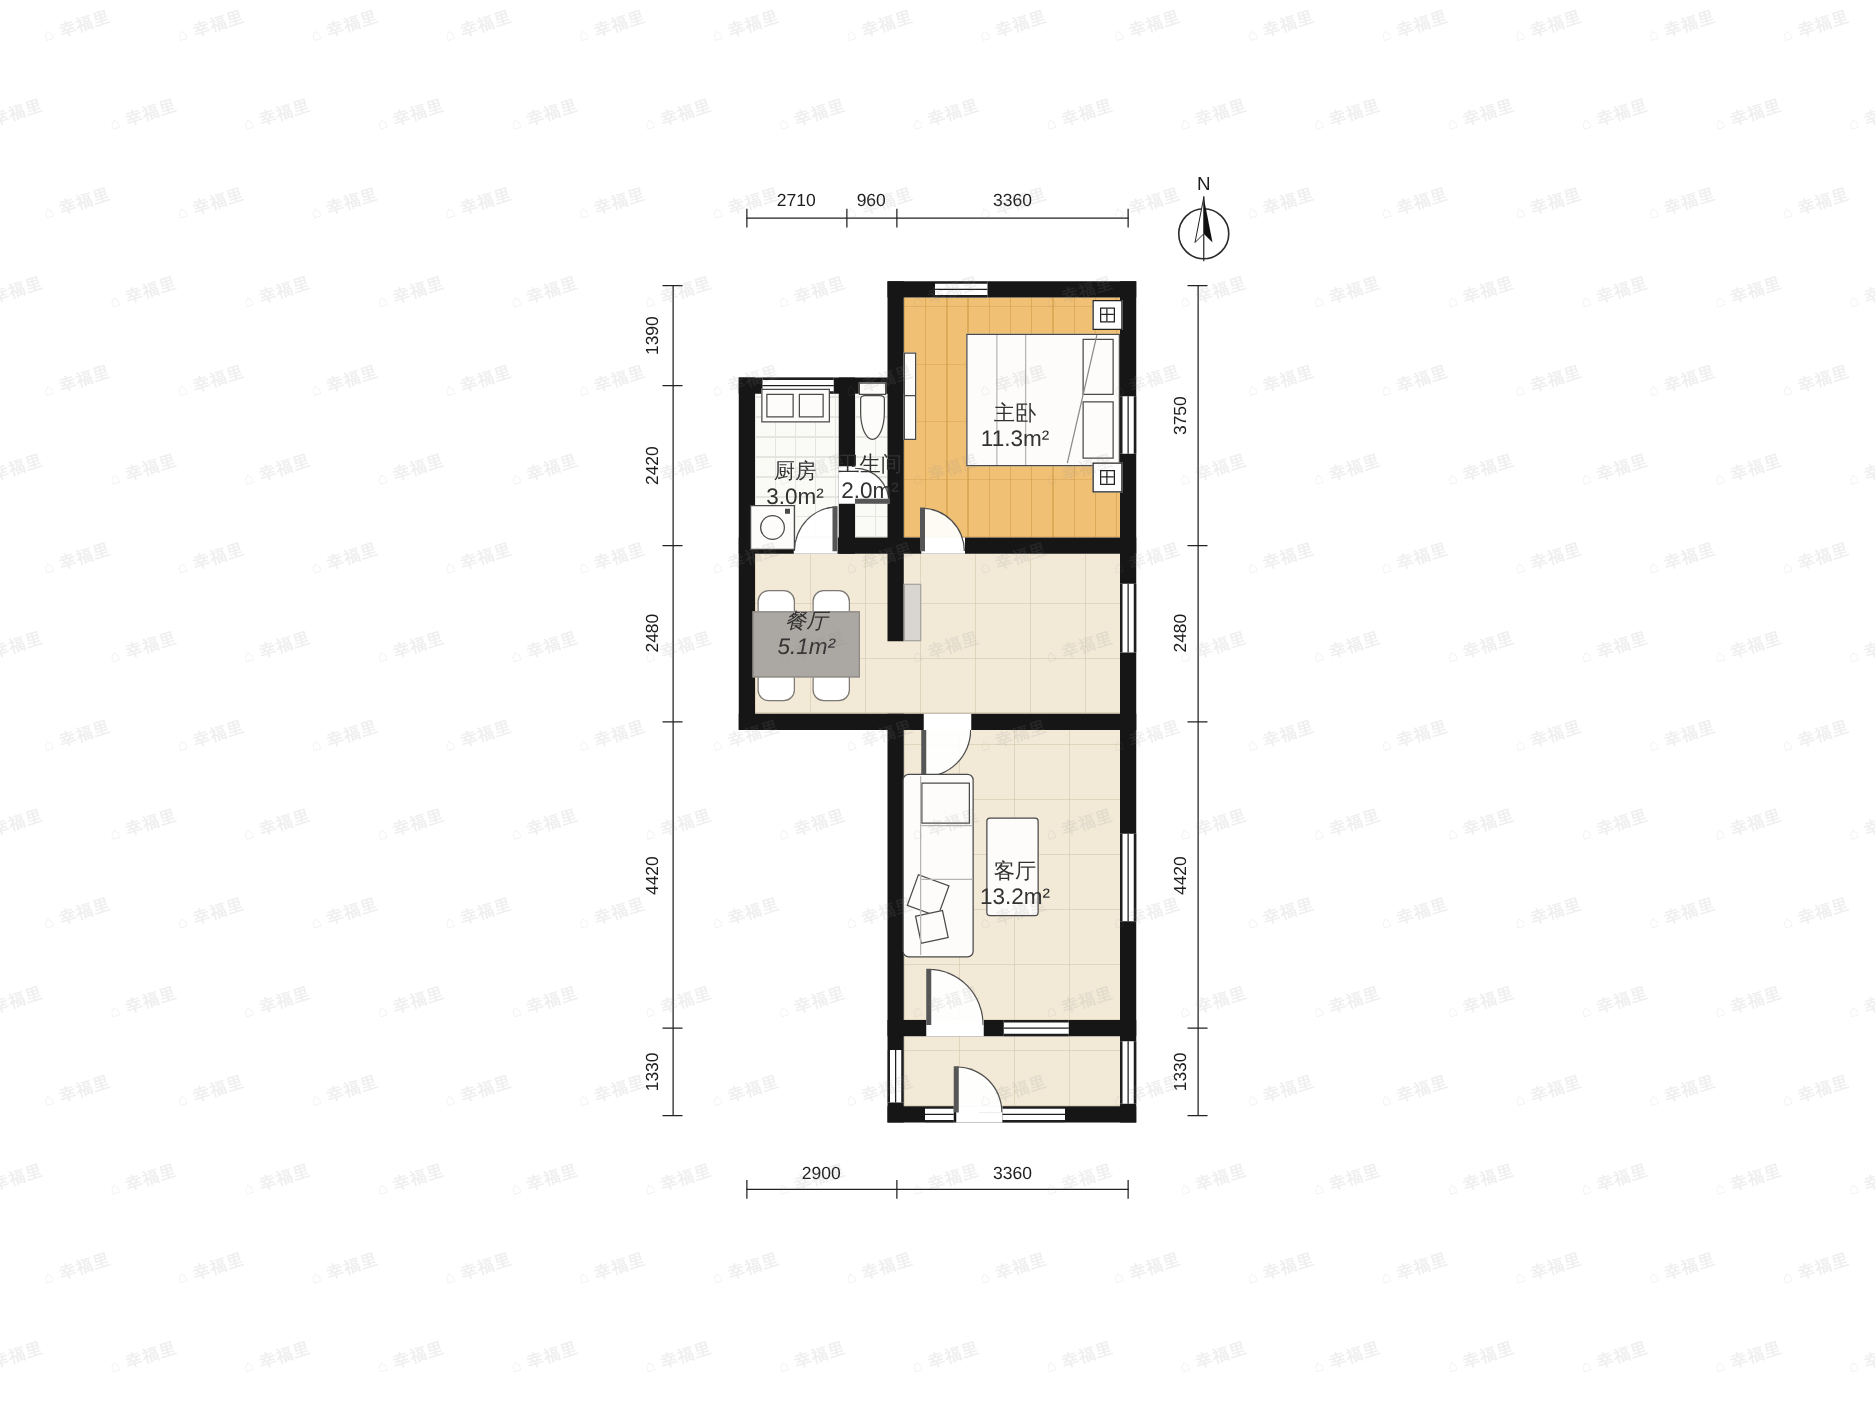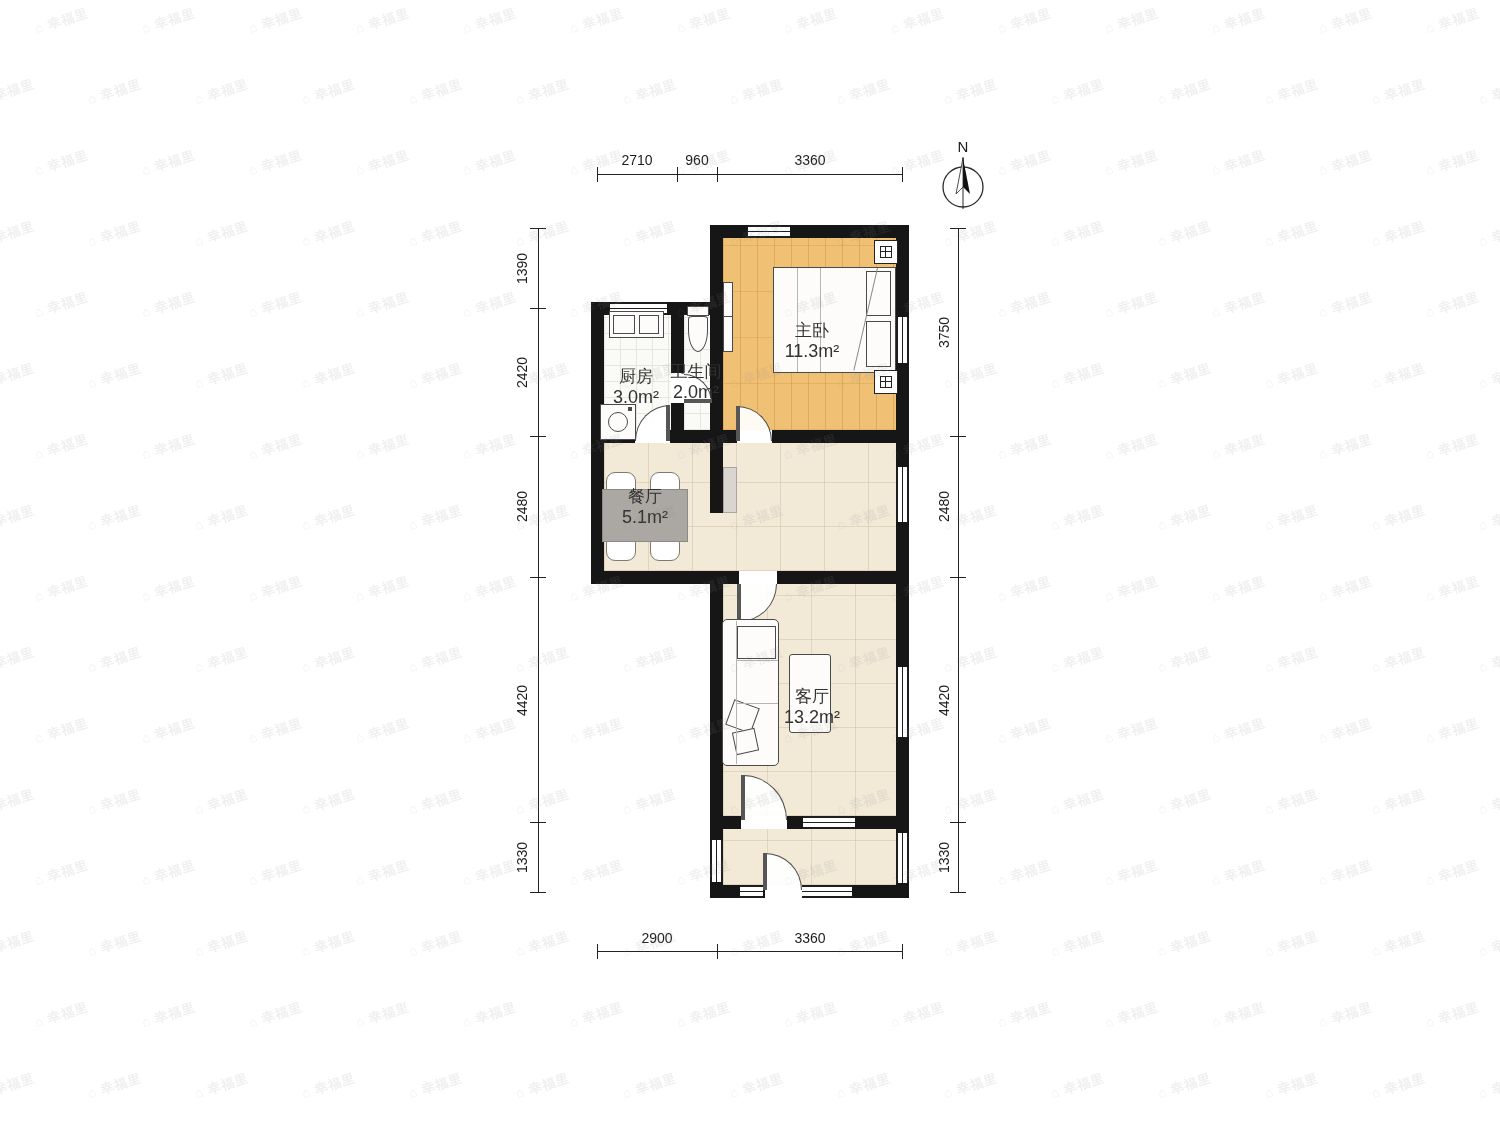--- a/index.html
+++ b/index.html
@@ -158,21 +158,21 @@
     <div class="area">11.3m²</div>
   </div>
   <div class="room-label" style="left:576px;top:366px;">
     <div>厨房</div>
     <div class="area">3.0m²</div>
   </div>
   <div class="room-label" style="left:636px;top:361px;">
     <div>卫生间</div>
     <div class="area">2.0m²</div>
   </div>
-  <div class="room-label" style="left:585px;top:486px;">
+  <div class="room-label" style="left:585px;top:486px;font-style:italic;">
     <div>餐厅</div>
     <div class="area">5.1m²</div>
   </div>
   <div class="room-label" style="left:752px;top:686px;">
     <div>客厅</div>
     <div class="area">13.2m²</div>
   </div>
 
   <div class="dim-line" style="left:597px;top:174px;width:306px;height:1px;"></div>
   <div class="tick" style="left:597px;top:167px;width:1px;height:15px;"></div>

